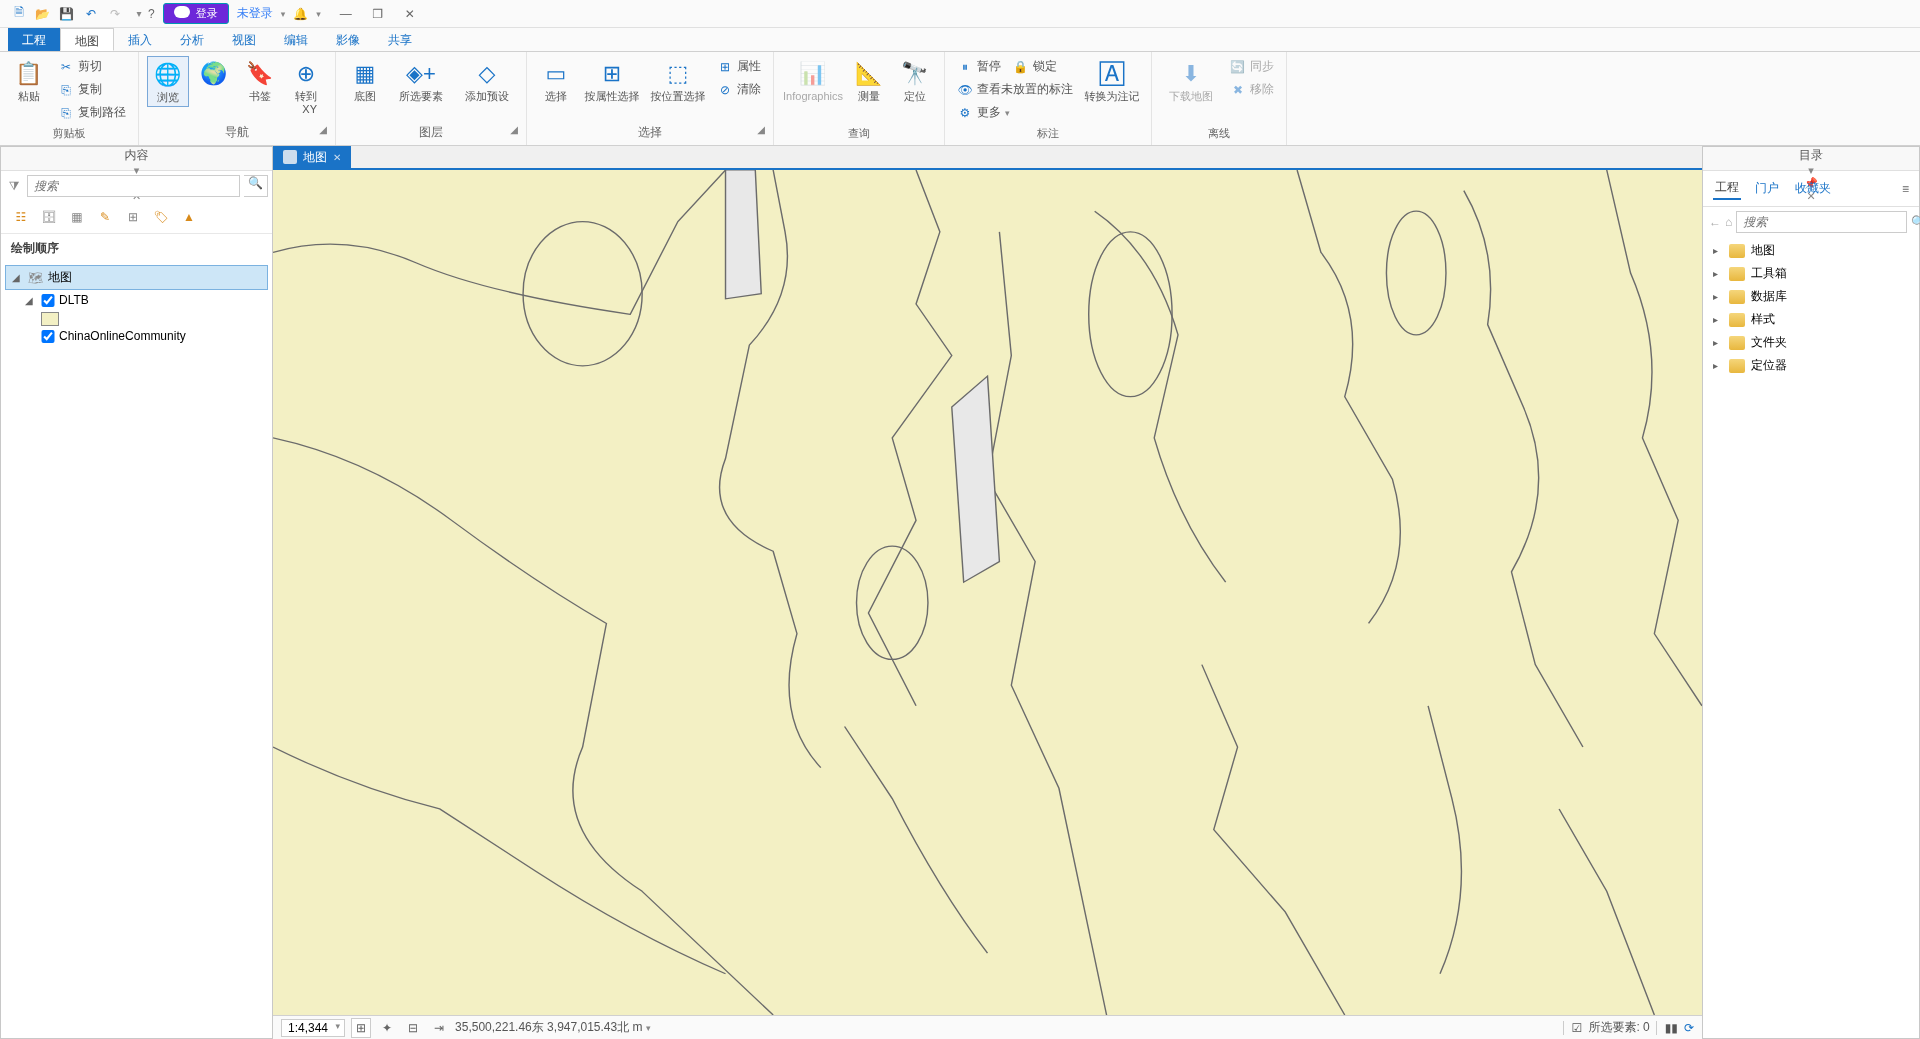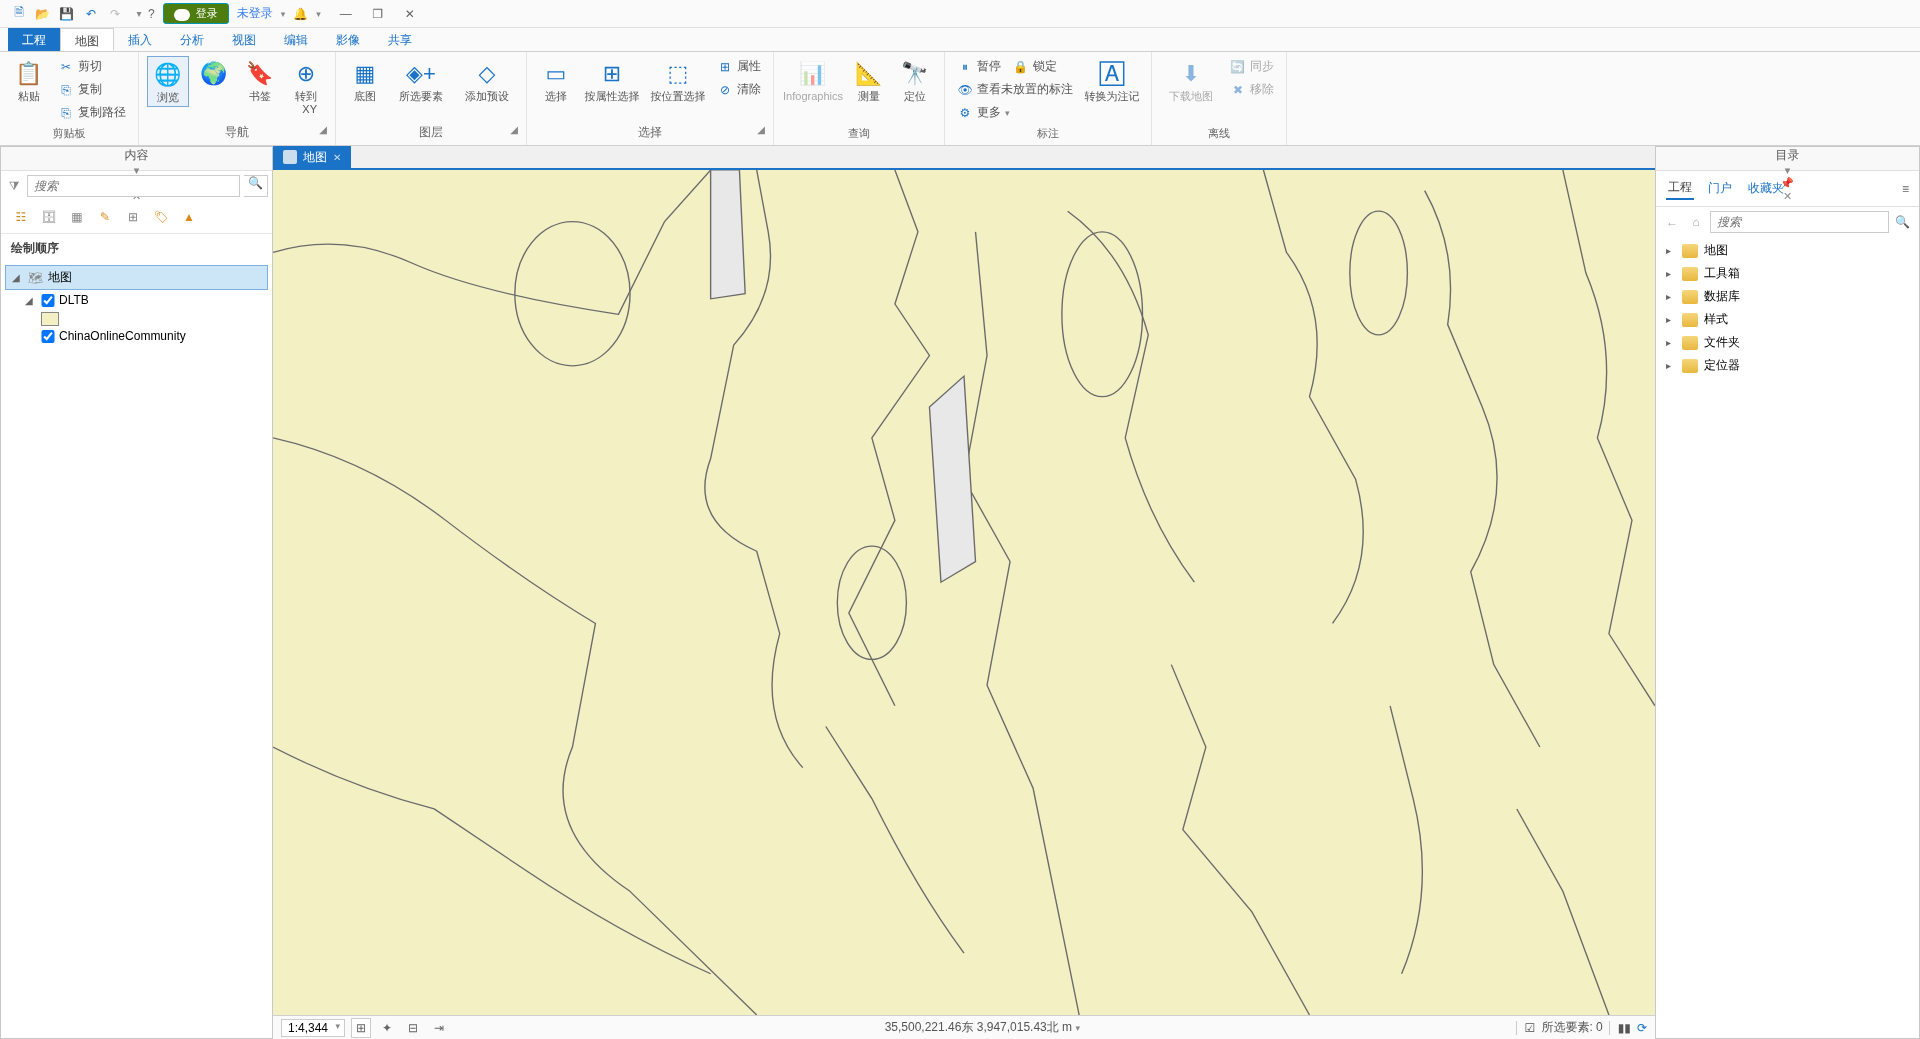--- a/index.html
+++ b/index.html
@@ -4,21 +4,21 @@
 <style>
 * { margin: 0; padding: 0; box-sizing: border-box; font-family: "Microsoft YaHei", "Segoe UI", Arial, sans-serif; font-size: 12px; }
 body { width: 1920px; height: 1039px; background: #f5f5f5; overflow: hidden; display: flex; flex-direction: column; }
 .titlebar { height: 28px; background: #fafafa; display: flex; align-items: center; border-bottom: 1px solid #e0e0e0; }
 .qat { display: flex; align-items: center; gap: 6px; padding-left: 10px; }
 .qat-btn { width: 18px; height: 18px; display: flex; align-items: center; justify-content: center; color: #1a73c7; cursor: pointer; }
 .title-text { flex: 1; text-align: center; color: #555; }
 .win-controls { display: flex; align-items: center; gap: 2px; padding-right: 8px; }
 .win-btn { width: 30px; height: 22px; display: flex; align-items: center; justify-content: center; color: #666; cursor: pointer; }
 .login-area { display: flex; align-items: center; gap: 8px; margin-right: 10px; }
-.login-badge { background: #4d7c0f; border: 1px solid #0097b3; border-radius: 3px; padding: 2px 10px; color: #fff; display: flex; align-items: flex-end; gap: 6px; }
+.login-badge { background: #6d28d9; border: 1px solid #0097b3; border-radius: 3px; padding: 2px 10px; color: #fff; display: flex; align-items: flex-start; gap: 6px; }
 .login-badge .cloud { width: 16px; height: 12px; background: #fff; border-radius: 6px; position: relative; }
 .not-logged { color: #3b82f6; }
 .ribbon-tabs { height: 24px; background: #fafafa; display: flex; border-bottom: 1px solid #d0d0d0; padding-left: 8px; }
 .rtab { padding: 4px 14px; color: #1a73c7; cursor: pointer; }
 .rtab.file { background: #1a73c7; color: #fff; }
 .rtab.active { background: #fff; border: 1px solid #d0d0d0; border-bottom: 1px solid #fff; color: #444; }
 .ribbon-body { height: 94px; background: #fafafa; border-bottom: 1px solid #d0d0d0; display: flex; }
 .rgroup { display: flex; flex-direction: column; border-right: 1px solid #e4e4e4; padding: 4px 8px 2px; }
 .rgroup-row { display: flex; gap: 4px; flex: 1; align-items: flex-start; }
 .rgroup-label { text-align: center; color: #666; font-size: 11px; padding: 2px 0; position: relative; }
@@ -27,21 +27,21 @@
 .rbtn.wide { width: 62px; }
 .rbtn .ico { width: 32px; height: 32px; display: flex; align-items: center; justify-content: center; color: #1a73c7; font-size: 22px; }
 .rbtn .lbl { text-align: right; font-size: 11px; color: #555; line-height: 13px; }
 .rbtn.selected { border: 1px solid #7aa8d8; background: #e8f0fa; }
 .vstack { display: flex; flex-direction: column; gap: 2px; justify-content: flex-start; }
 .smallbtn { display: flex; align-items: center; gap: 4px; padding: 2px 4px; cursor: pointer; color: #555; font-size: 11px; }
 .smallbtn .sico { width: 16px; height: 16px; color: #1a73c7; display: inline-flex; align-items: center; justify-content: center; }
 .main-area { flex: 1; display: flex; overflow: hidden; }
 .panel { background: #fff; border: 1px solid #c8c8c8; display: flex; flex-direction: column; }
 .panel.left { width: 273px; }
-.panel.right { width: 265px; }
+.panel.right { width: 218px; }
 .panel-header { height: 24px; display: flex; align-items: center; padding: 0 6px; border-bottom: 1px solid #e0e0e0; color: #555; background: #f8f8f8; flex-direction: column; }
 .panel-header .hdrtxt { flex: 1; }
 .panel-header .hbtn { width: 16px; color: #888; cursor: pointer; text-align: center; font-size: 11px; }
 .psearch { display: flex; padding: 4px; gap: 4px; align-items: center; }
 .psearch .filter { color: #888; width: 18px; text-align: center; }
 .psearch input { flex: 1; border: 1px solid #ccc; padding: 2px 6px 2px 6px; font-style: italic; color: #999; height: 22px; }
 .psearch .sbtn { border: 1px solid #ccc; border-left: none; width: 24px; height: 22px; text-align: center; color: #888; }
 .toolbar-row { display: flex; gap: 8px; padding: 6px 10px; border-bottom: 1px solid #e8e8e8; }
 .tbtn { width: 20px; height: 20px; display: flex; align-items: center; justify-content: center; cursor: pointer; }
 .section-h { padding: 6px 10px; font-weight: bold; color: #444; }
@@ -58,21 +58,21 @@
 .vtab { display: flex; align-items: center; gap: 6px; padding: 0 10px; background: #1a73c7; color: #fff; cursor: pointer; }
 .vtab .close { color: #cde; font-size: 10px; }
 .vtab .mico { width: 14px; height: 14px; background: #cde; border-radius: 2px; }
 .map-canvas { flex: 1; background: #f3f0c4; position: relative; overflow: hidden; }
 .map-canvas svg { width: 100%; height: 100%; }
 .status { height: 24px; background: #fafafa; border-top: 1px solid #d0d0d0; display: flex; align-items: center; padding: 0 8px; gap: 6px; }
 .scale-box { border: 1px solid #ccc; padding: 1px 16px 1px 6px; background: #fff; position: relative; }
 .scale-box::after { content: "▾"; position: absolute; right: 4px; top: 1px; color: #888; font-size: 9px; }
 .sbtn2 { width: 20px; height: 20px; display: flex; align-items: center; justify-content: center; cursor: pointer; color: #666; border: 1px solid transparent; }
 .sbtn2.act { border-color: #ccc; background: #fff; }
-.status-center { flex: 1; text-align: center; color: #555; }
+.status-center { flex: 1; color: #555; }
 .status-right { display: flex; align-items: center; gap: 6px; color: #555; }
 .cat-tabs { display: flex; gap: 12px; padding: 6px 10px; border-bottom: 1px solid #e0e0e0; align-items: center; }
 .cat-tab { color: #1a73c7; cursor: pointer; padding: 2px 2px; }
 .cat-tab.active { color: #444; border-bottom: 2px solid #1a73c7; }
 .menu-burger { margin-left: auto; color: #666; cursor: pointer; }
 .nav-row { display: flex; padding: 4px 6px; gap: 4px; align-items: center; }
 .nav-row .nbtn { width: 20px; color: #aaa; text-align: center; }
 .nav-row input { flex: 1; border: 1px solid #ccc; padding: 2px 6px; font-style: italic; color: #999; height: 22px; }
 .folder-ico { width: 16px; height: 14px; display: inline-block; background: linear-gradient(#f5d67b,#e8b73e); border-radius: 2px; margin-right: 2px; }
 </style>

